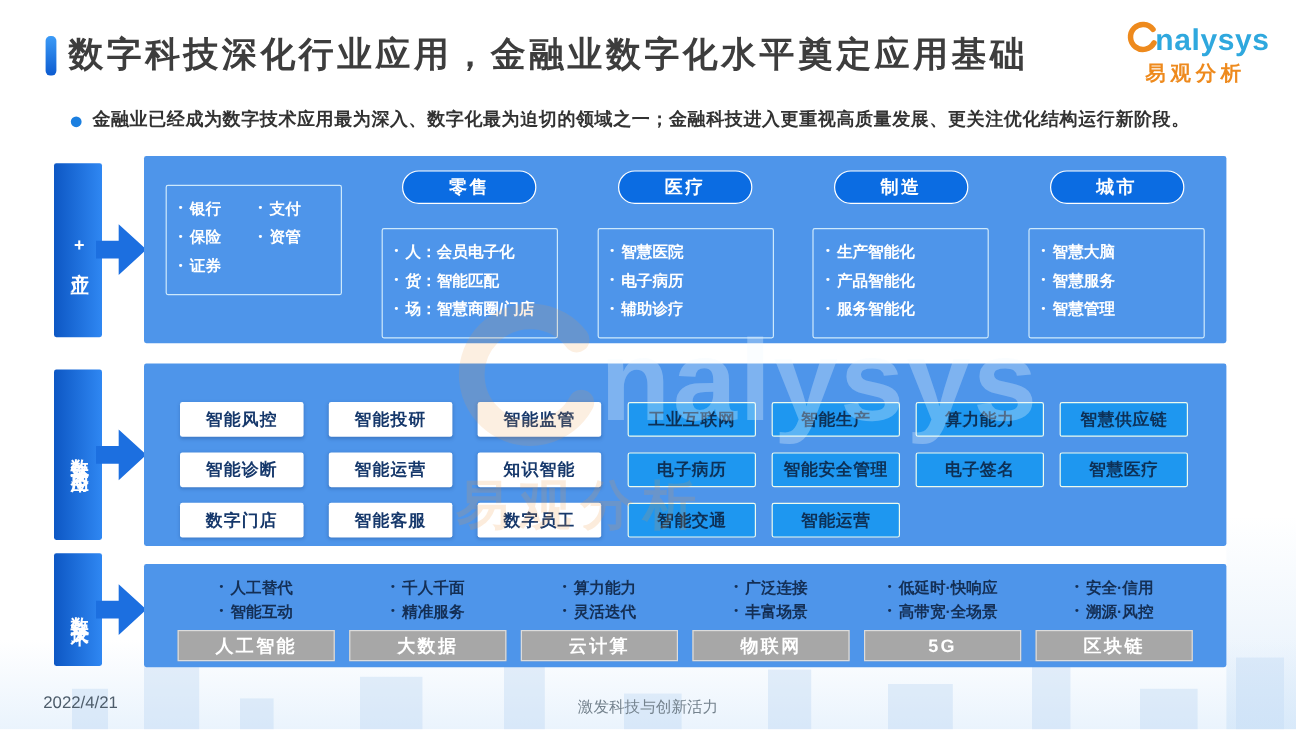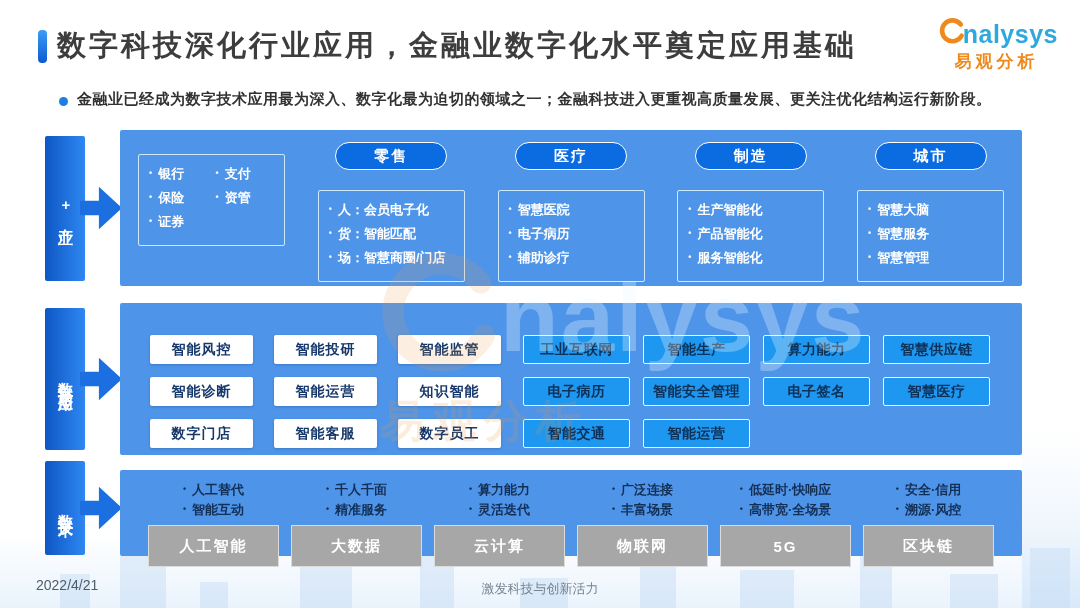--- a/index.html
+++ b/index.html
@@ -57,21 +57,21 @@
     font-size:14px;display:flex;align-items:center;justify-content:center;
     box-shadow:0 1px 3px rgba(10,40,90,.25);letter-spacing:1px;}
   .blue-box{height:29px;background:#1e97f0;border:1.5px solid #ecfbee;border-radius:2px;
     color:#0d3056;font-weight:bold;font-size:14px;display:flex;align-items:center;
     justify-content:center;box-sizing:border-box;letter-spacing:0.5px;}
   
   .tech-col{display:flex;flex-direction:column;}
   .tech-col ul{list-style:none;margin:0 auto 5px auto;padding:0;width:fit-content;min-height:40px;}
   .tech-col li{color:#142f55;font-weight:bold;font-size:13px;line-height:1.5;white-space:nowrap;}
   .tech-col li::before{content:"•";font-size:9px;vertical-align:2px;margin-right:6px;}
-  .tech-label{height:42px;background:#a7a7a7;border:1.5px solid #dcdcdc;color:#ffffff;
+  .tech-label{height:26px;background:#a7a7a7;border:1.5px solid #dcdcdc;color:#ffffff;
     font-weight:bold;font-size:15px;letter-spacing:2px;display:flex;align-items:center;
     justify-content:center;box-sizing:border-box;}
   
   .watermark{position:absolute;left:360px;top:248px;display:flex;align-items:center;
     z-index:2;pointer-events:none;}
   .wm-swirl{width:140px;height:140px;opacity:.28;}
   .wm-text{font-size:96px;font-weight:bold;color:rgba(238,247,255,.30);letter-spacing:2px;}
   .wm-cn{position:absolute;left:380px;top:392px;font-size:44px;font-weight:bold;
     color:rgba(238,150,60,.18);letter-spacing:8px;z-index:2;pointer-events:none;}
   

